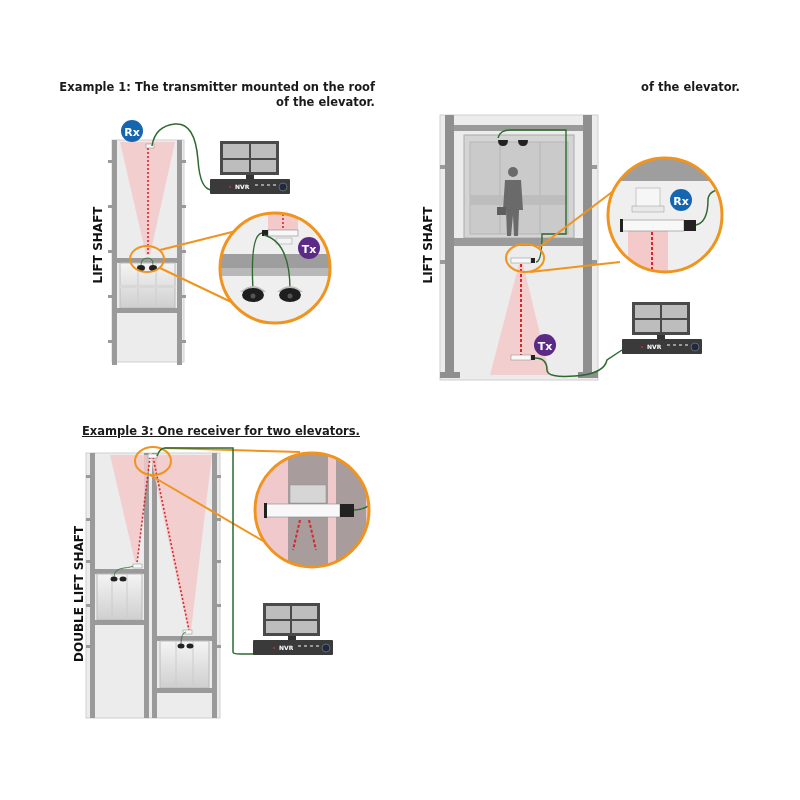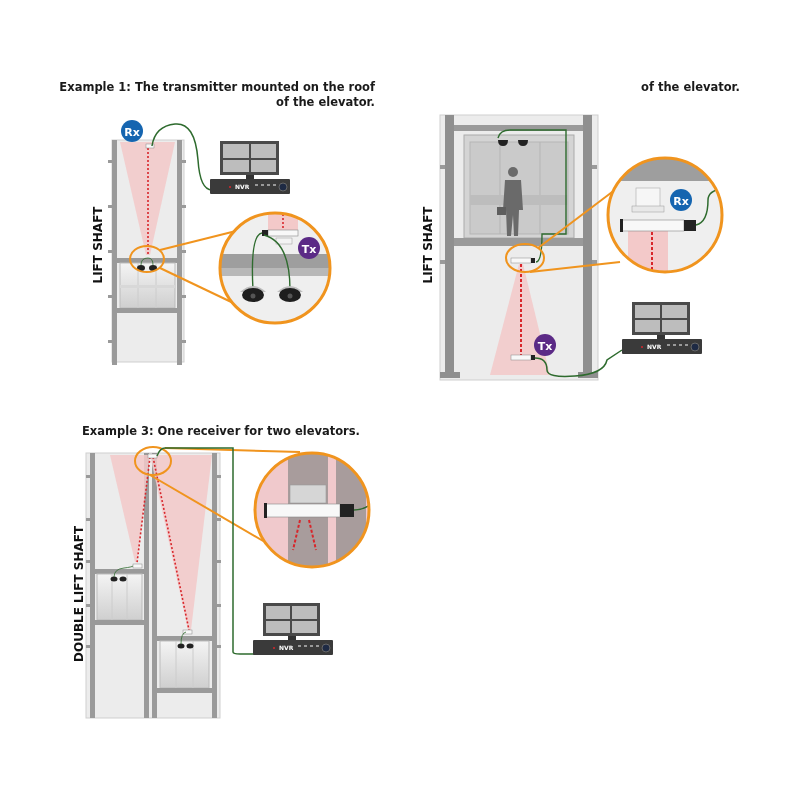--- a/index.html
+++ b/index.html
@@ -13,21 +13,21 @@
 </head>
 <body>
 
 <div class="title" style="left:55px; top:80px; width:320px;">
   <div>Example 1: The transmitter mounted on the roof</div>
   <div>of the elevator.</div>
 </div>
 <div class="title" style="left:410px; top:80px; width:330px;">
   <div>of the elevator.</div>
 </div>
-<div class="title" style="left:80px; top:424px; width:280px;">
+<div class="title" style="left:80px; top:424px; width:280px;text-decoration:underline;">
   <div>Example 3: One receiver for two elevators.</div>
 </div>
 
 <div class="vlabel" style="left:58px; top:238px; width:80px; text-align:center;">LIFT SHAFT</div>
 <div class="vlabel" style="left:388px; top:238px; width:80px; text-align:center;">LIFT SHAFT</div>
 <div class="vlabel" style="left:14px; top:590px; width:130px; text-align:center;">DOUBLE LIFT SHAFT</div>
 
 <svg width="800" height="800" viewBox="0 0 800 800">
   <defs>
     <linearGradient id="cabGrad" x1="0" y1="0" x2="0" y2="1">

